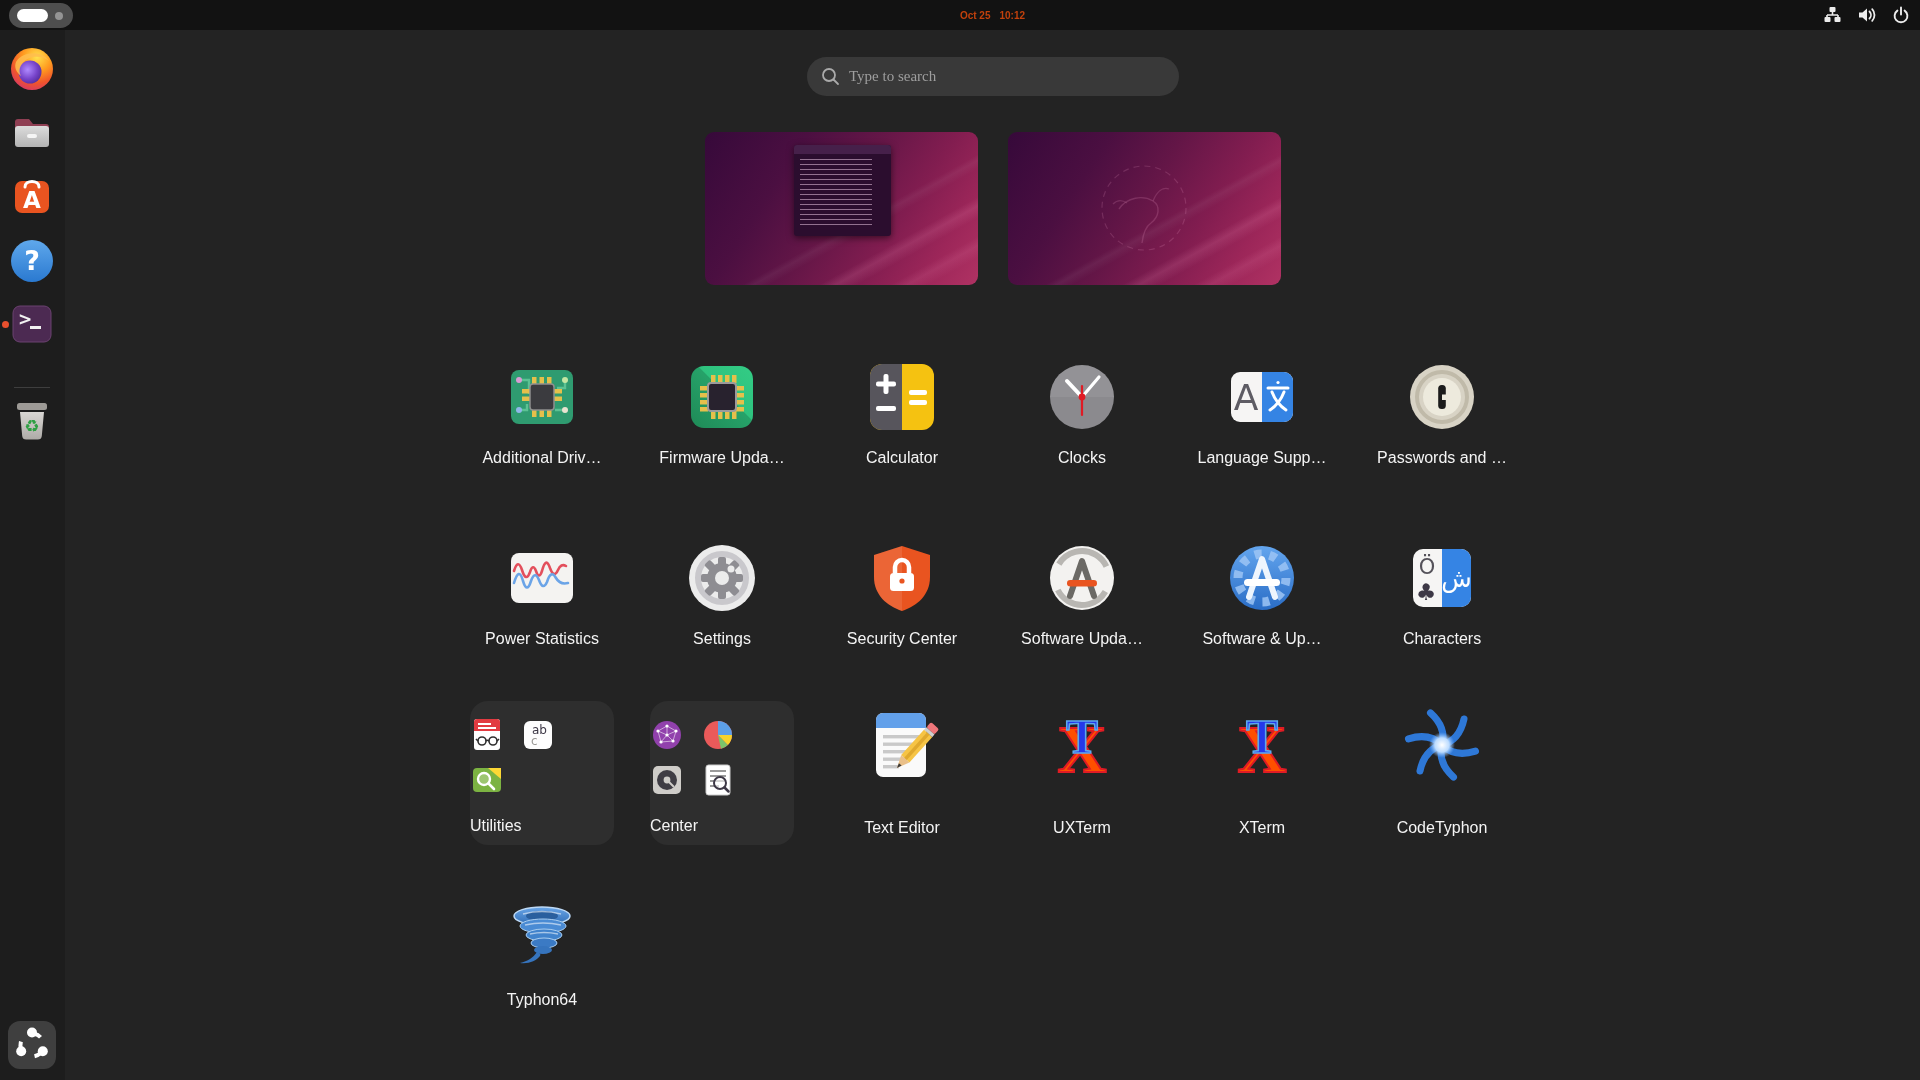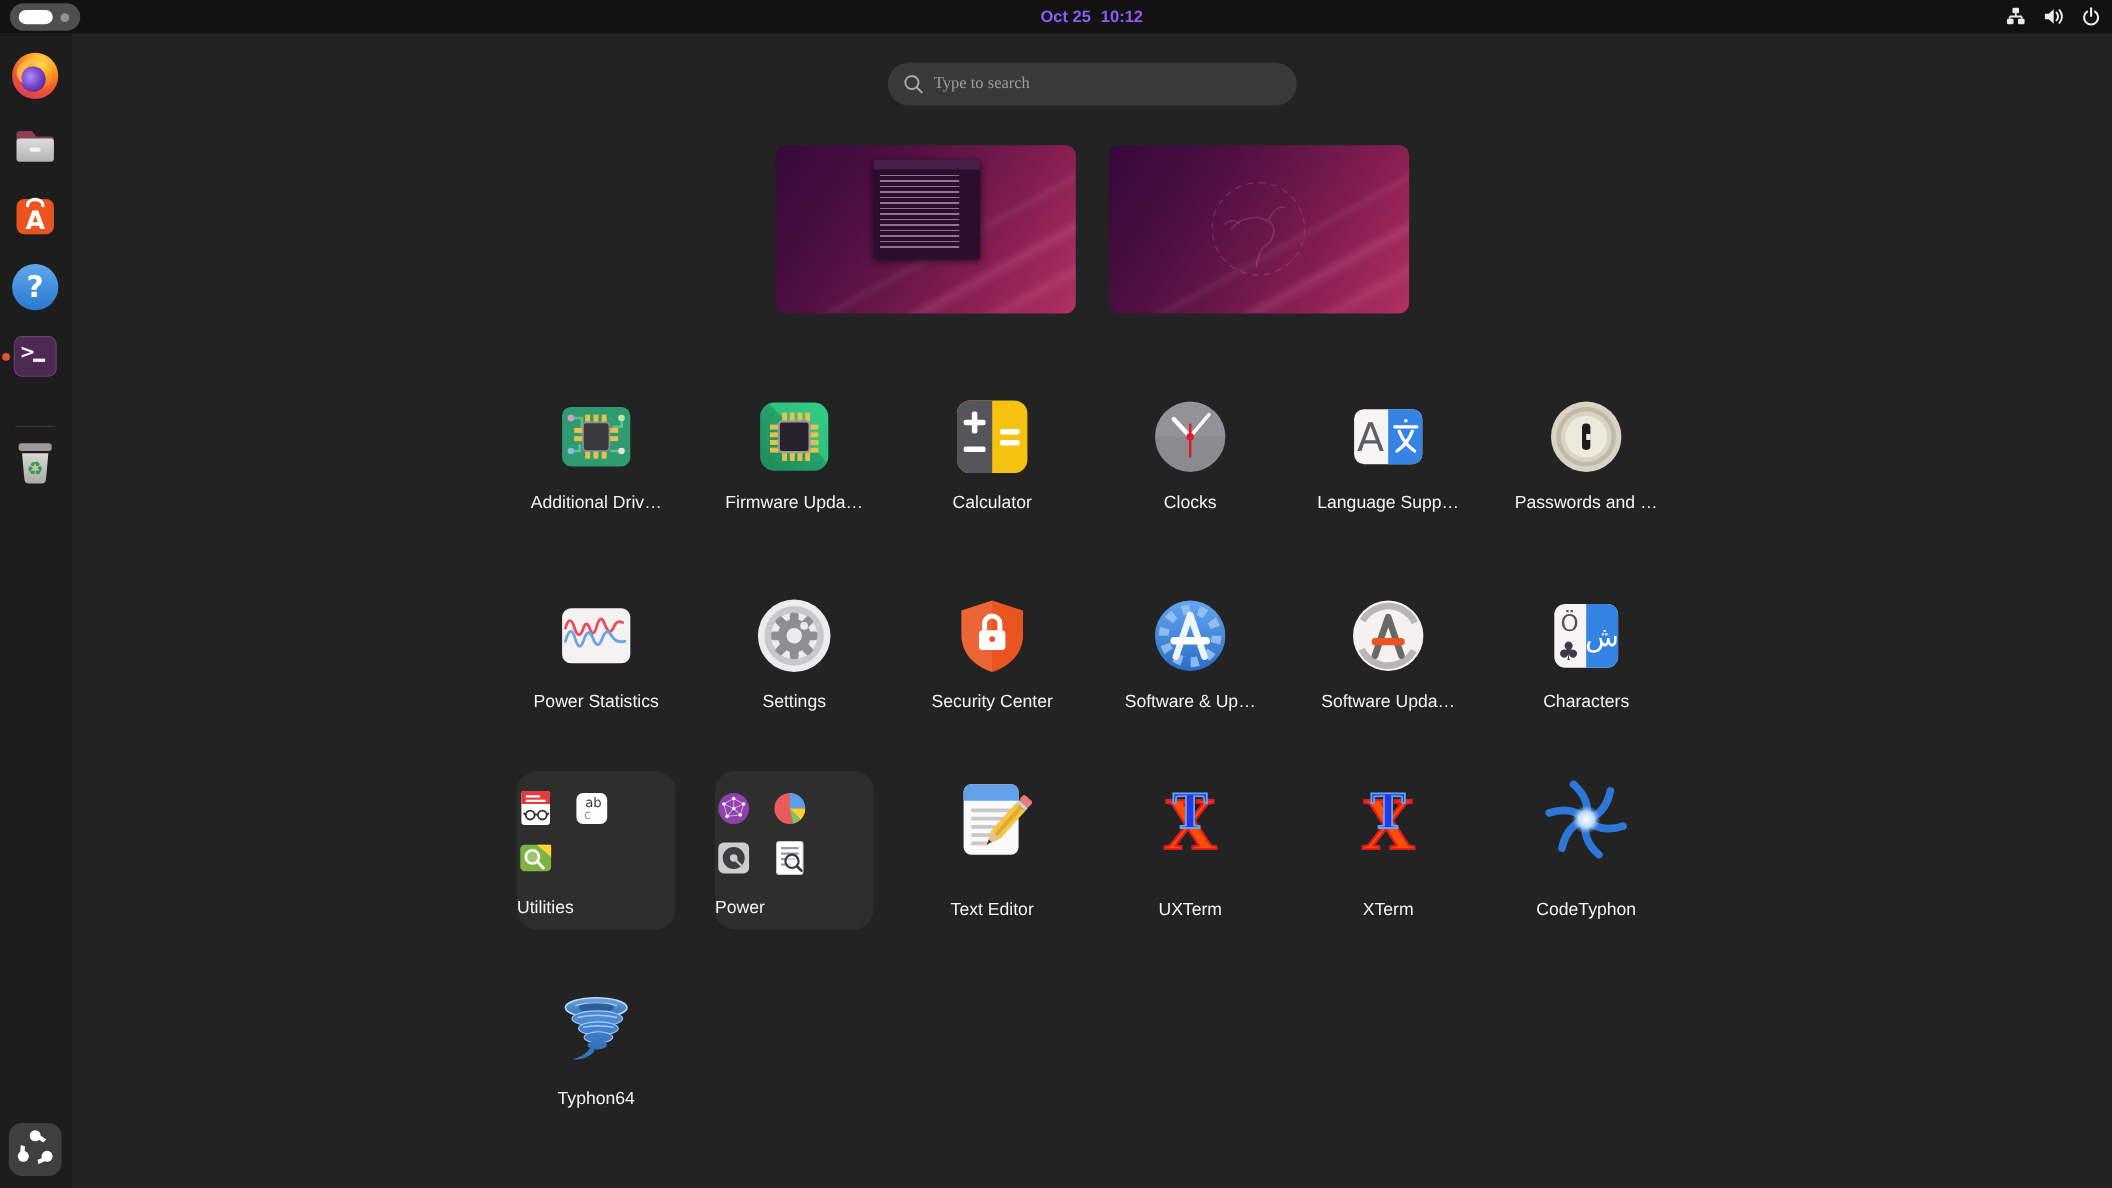--- a/index.html
+++ b/index.html
@@ -7,21 +7,21 @@
   body{position:relative;overflow:hidden;background:#232323;
        font-family:"Liberation Sans","DejaVu Sans",sans-serif;color:#f4f4f4;-webkit-user-select:none}
 
   
   .topbar{position:absolute;top:0;left:0;width:1920px;height:30px;background:#121212;z-index:9}
   .ws-pill{position:absolute;left:9px;top:3px;width:64px;height:25px;border-radius:13px;background:#4e4e4e;
            display:flex;align-items:center;padding:0 8px;gap:7px}
   .ws-active{width:31px;height:13px;border-radius:7px;background:#ffffff}
   .ws-dot{width:8px;height:8px;border-radius:50%;background:#949494}
   .clock{position:absolute;left:65px;right:0;top:0;height:30px;display:flex;align-items:center;justify-content:center;
-         gap:9px;font-size:15px;font-weight:bold;color:#8b5cf6}
+         gap:9px;font-size:10px;font-weight:bold;color:#c2410c}
   .tray{position:absolute;right:10px;top:0;height:30px;display:flex;align-items:center;gap:15px}
   .tray svg{display:block}
 
   
   .dock{position:absolute;left:0;top:30px;width:65px;height:1050px;background:#1d1d1d;z-index:8}
   .dock-item{position:absolute;left:8px;width:48px;height:48px;border-radius:11px}
   .dock-item svg{display:block;width:48px;height:48px}
   .run-dot{position:absolute;left:2px;width:7px;height:7px;border-radius:50%;background:#e8502e}
   .dock-sep{position:absolute;left:14px;width:36px;height:1px;background:#3e3e3e}
   .show-apps{position:absolute;left:8px;top:991px;width:48px;height:48px;border-radius:12px;background:#3f3f3f}
@@ -367,44 +367,44 @@
       <path d="M39,7 L11,16 V38 C11,56 24,67 39,72 Z" fill="rgba(255,255,255,.10)"></path>
       <path d="M32,34 v-6 a7,7 0 0 1 14,0 v6" stroke="#ffffff" stroke-width="4.5" fill="none"></path>
       <rect x="27" y="34" width="24" height="18" rx="3.5" fill="#ffffff"></rect>
       <circle cx="39" cy="42" r="2.6" fill="#e95420"></circle>
     </svg>
     <div class="lbl">Security Center</div>
   </div>
 
   <div class="cell">
     <svg class="ic" viewBox="0 0 78 78">
+      <circle cx="39" cy="39" r="32" fill="#f3f2f0"></circle>
+      <g transform="rotate(30 39 39)">
+        <circle cx="39" cy="39" r="27" fill="none" stroke="#b8b6b2" stroke-width="6" stroke-dasharray="58 27"></circle>
+      </g>
+      <path d="M27,57 L39,22 L51,57" stroke="#6b6965" stroke-width="6" fill="none" stroke-linecap="round" stroke-linejoin="round"></path>
+      <rect x="24" y="41" width="30" height="6.5" rx="3.2" fill="#e95420"></rect>
+    </svg>
+    <div class="lbl">Software Upda…</div>
+  </div>
+
+  <div class="cell">
+    <svg class="ic" viewBox="0 0 78 78">
       <defs>
           <linearGradient id="sug" x1="0" y1="0" x2="0" y2="1">
         <stop offset="0%" stop-color="#63a5ee"></stop>
             <stop offset="100%" stop-color="#2a6dc6"></stop>
           </linearGradient>
         </defs>
       <circle cx="39" cy="39" r="32" fill="url(#sug)"></circle>
       <circle cx="39" cy="39" r="24" fill="none" stroke="#9cc4f4" stroke-width="9" stroke-dasharray="7 8" opacity=".85"></circle>
       <path d="M26,58 L39,20 L52,58" stroke="#eef5fd" stroke-width="6" fill="none" stroke-linecap="round" stroke-linejoin="round"></path>
       <rect x="21" y="40" width="36" height="7" rx="3.5" fill="#ffffff"></rect>
     </svg>
     <div class="lbl">Software &amp; Up…</div>
-  </div>
-
-  <div class="cell">
-    <svg class="ic" viewBox="0 0 78 78">
-      <circle cx="39" cy="39" r="32" fill="#f3f2f0"></circle>
-      <g transform="rotate(30 39 39)">
-        <circle cx="39" cy="39" r="27" fill="none" stroke="#b8b6b2" stroke-width="6" stroke-dasharray="58 27"></circle>
-      </g>
-      <path d="M27,57 L39,22 L51,57" stroke="#6b6965" stroke-width="6" fill="none" stroke-linecap="round" stroke-linejoin="round"></path>
-      <rect x="24" y="41" width="30" height="6.5" rx="3.2" fill="#e95420"></rect>
-    </svg>
-    <div class="lbl">Software Upda…</div>
   </div>
 
   <div class="cell">
     <svg class="ic" viewBox="0 0 78 78">
       <rect x="10" y="10" width="58" height="58" rx="10" fill="#f6f5f4"></rect>
       <path d="M39,10 h19 a10,10 0 0 1 10,10 v38 a10,10 0 0 1 -10,10 h-19 z" fill="#3584e4"></path>
       <text x="24" y="35" font-size="21" fill="#55525a" text-anchor="middle">Ö</text>
       <text x="23" y="61" font-size="23" fill="#3d3846" text-anchor="middle">♣</text>
       <text x="53.5" y="48" font-size="25" fill="#ffffff" text-anchor="middle">ش</text>
     </svg>
@@ -476,21 +476,21 @@
           <g fill="#9a9a9a">
               <rect x="9" y="7" width="16" height="2"></rect>
               <rect x="9" y="12" width="16" height="2"></rect>
             <rect x="9" y="17" width="16" height="2"></rect>
               <rect x="9" y="22" width="9" height="2"></rect>
             </g>
           <circle cx="19" cy="20" r="6" fill="rgba(255,255,255,.6)" stroke="#3d3846" stroke-width="2"></circle>
           <line x1="23.5" y1="24.5" x2="27.5" y2="28.5" stroke="#3d3846" stroke-width="2.5" stroke-linecap="round"></line>
         </svg>
       </div>
-      <div class="folder-lbl">Power</div>
+      <div class="folder-lbl">Center</div>
     </div>
   </div>
 
   <div class="cell plain">
     <svg class="ic" viewBox="0 0 78 78">
       <rect x="13" y="7" width="50" height="64" rx="7" fill="#fafafa"></rect>
       <path d="M13,14 a7,7 0 0 1 7,-7 h36 a7,7 0 0 1 7,7 v8 H13 Z" fill="#62a0ea"></path>
       <g fill="#c9c9c9">
           <rect x="20" y="29" width="36" height="3.4"></rect>
           <rect x="20" y="36.5" width="36" height="3.4"></rect>

